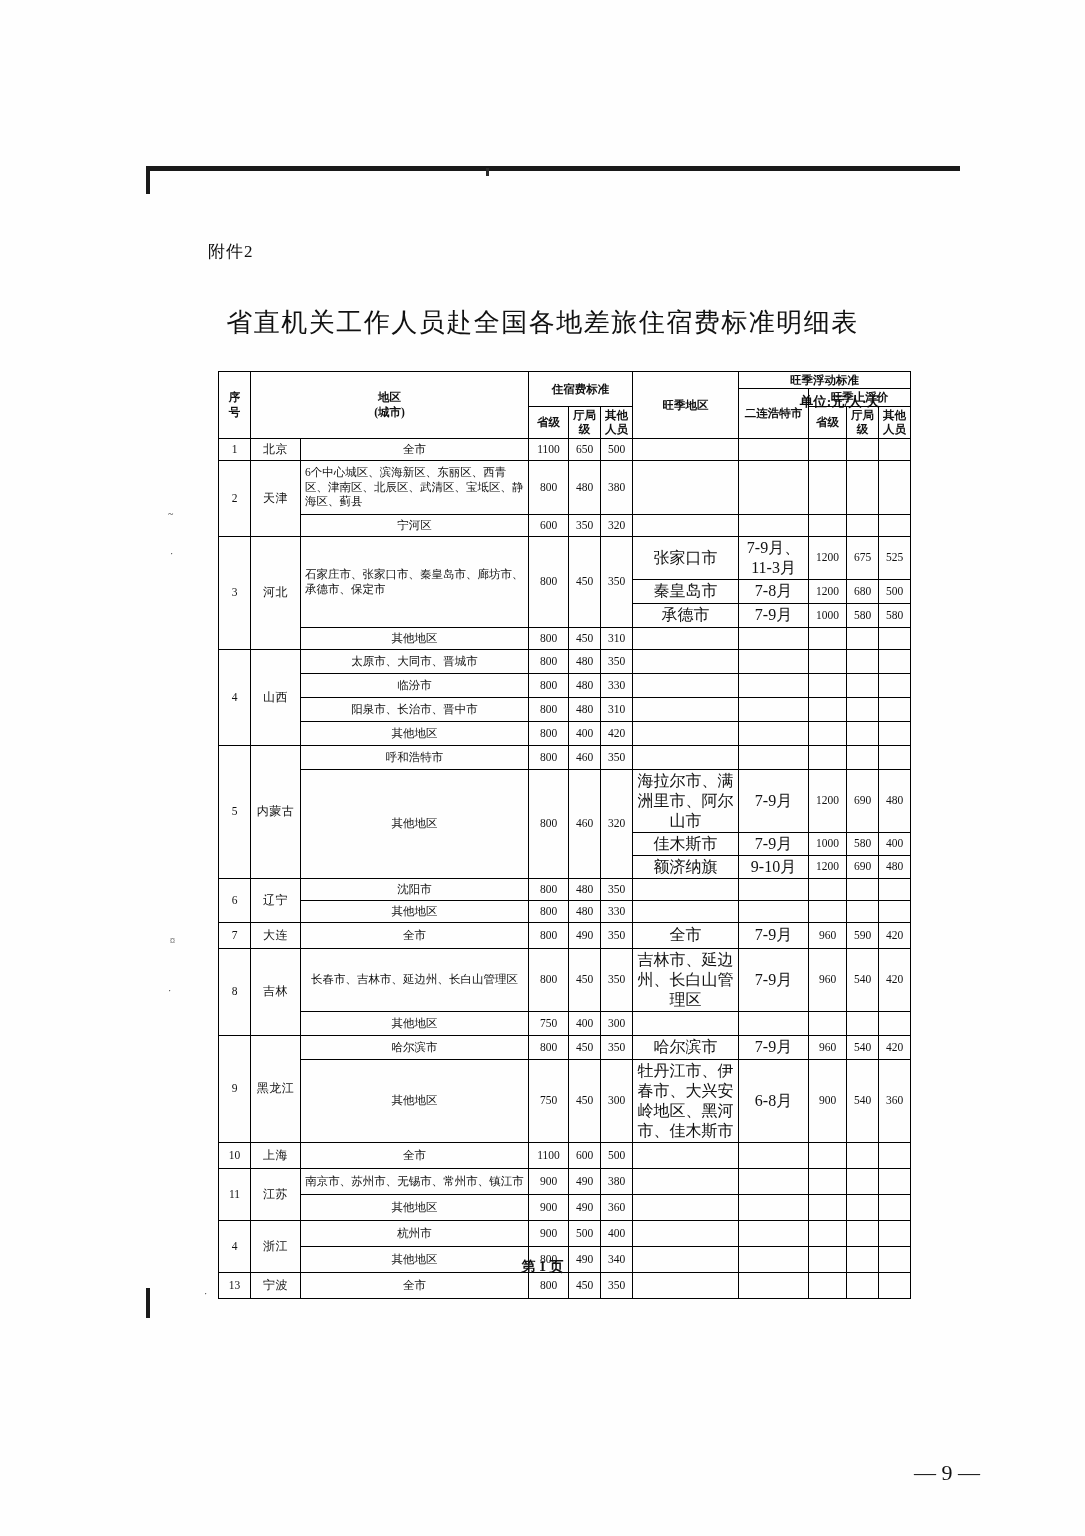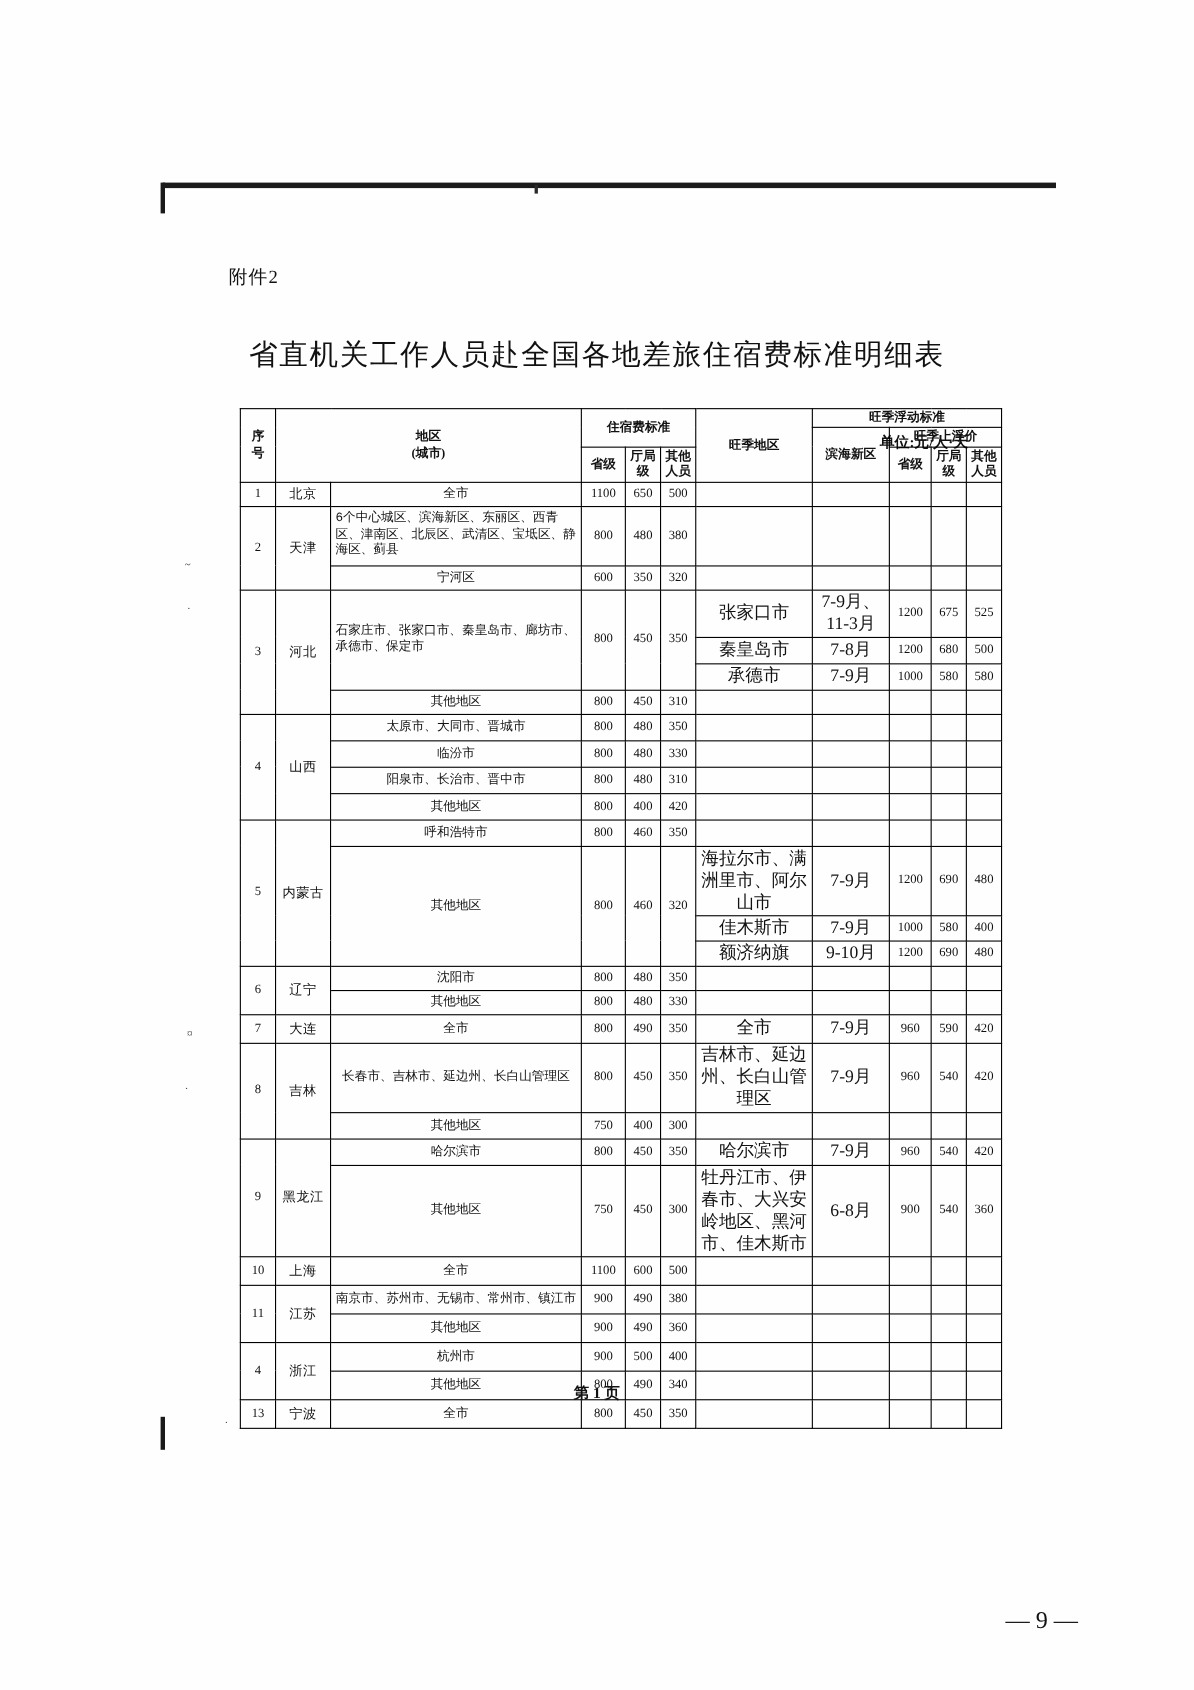--- a/index.html
+++ b/index.html
@@ -102,21 +102,20 @@
   table.main th {
     font-weight: bold;
     font-size: 11.5px;
   }
   .hdr-small {
     font-size: 10.5px;
   }
   .cell-left {
     text-align: left !important;
     padding-left: 4px !important;
-    font-family: Liberation Mono, monospace;
   }
   .prov {
     font-weight: bold;
     font-size: 12px;
     letter-spacing: 0.5px;
   }
   .idx {
     font-size: 11.5px;
   }
   .region-text {
@@ -196,21 +195,21 @@
             </th>
             <th colspan="2" rowspan="3">
               <div>地区</div>
               <div>(城市)</div>
             </th>
             <th colspan="3" rowspan="2">住宿费标准</th>
             <th rowspan="3">旺季地区</th>
             <th colspan="4">旺季浮动标准</th>
           </tr>
           <tr>
-            <th rowspan="2">滨海新区</th>
+            <th rowspan="2">二连浩特市</th>
             <th colspan="3">旺季上浮价</th>
           </tr>
           <tr>
             <th class="hdr-small">省级</th>
             <th class="hdr-small">厅局级</th>
             <th class="hdr-small">其他人员</th>
             <th class="hdr-small">省级</th>
             <th class="hdr-small">厅局级</th>
             <th class="hdr-small">其他人员</th>
           </tr>

